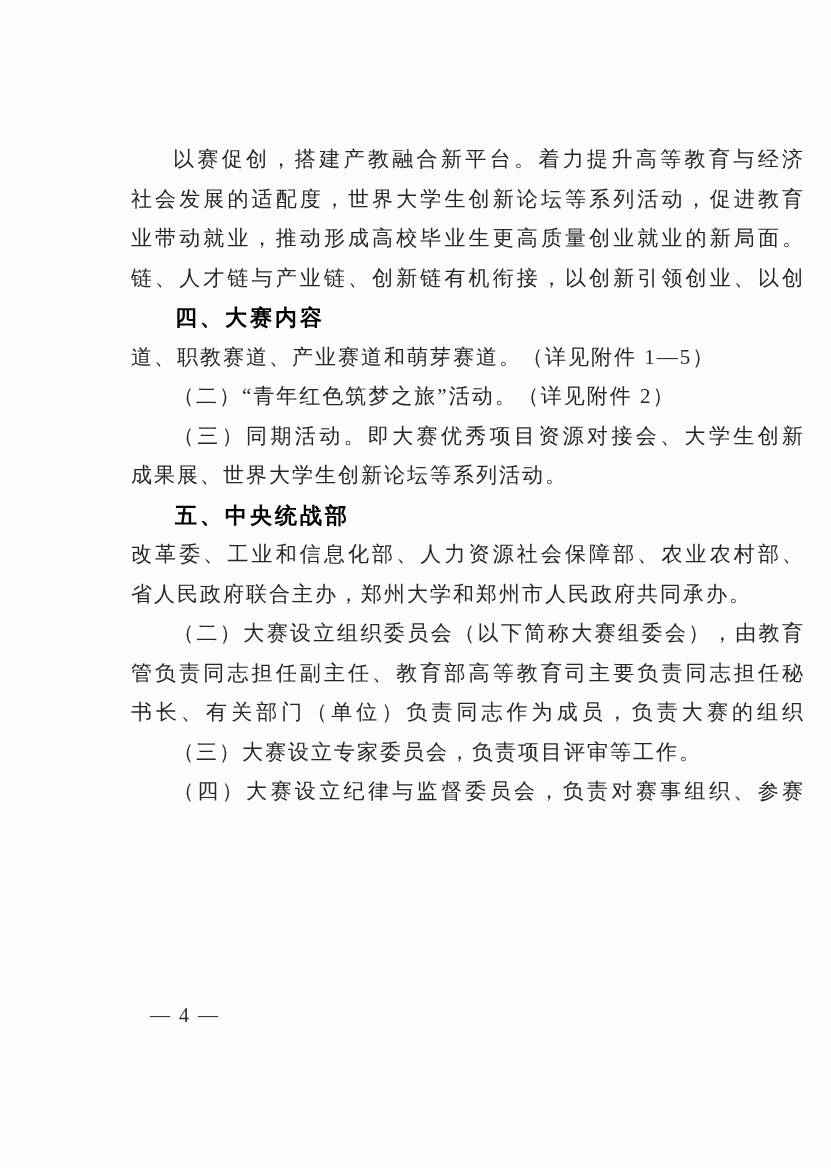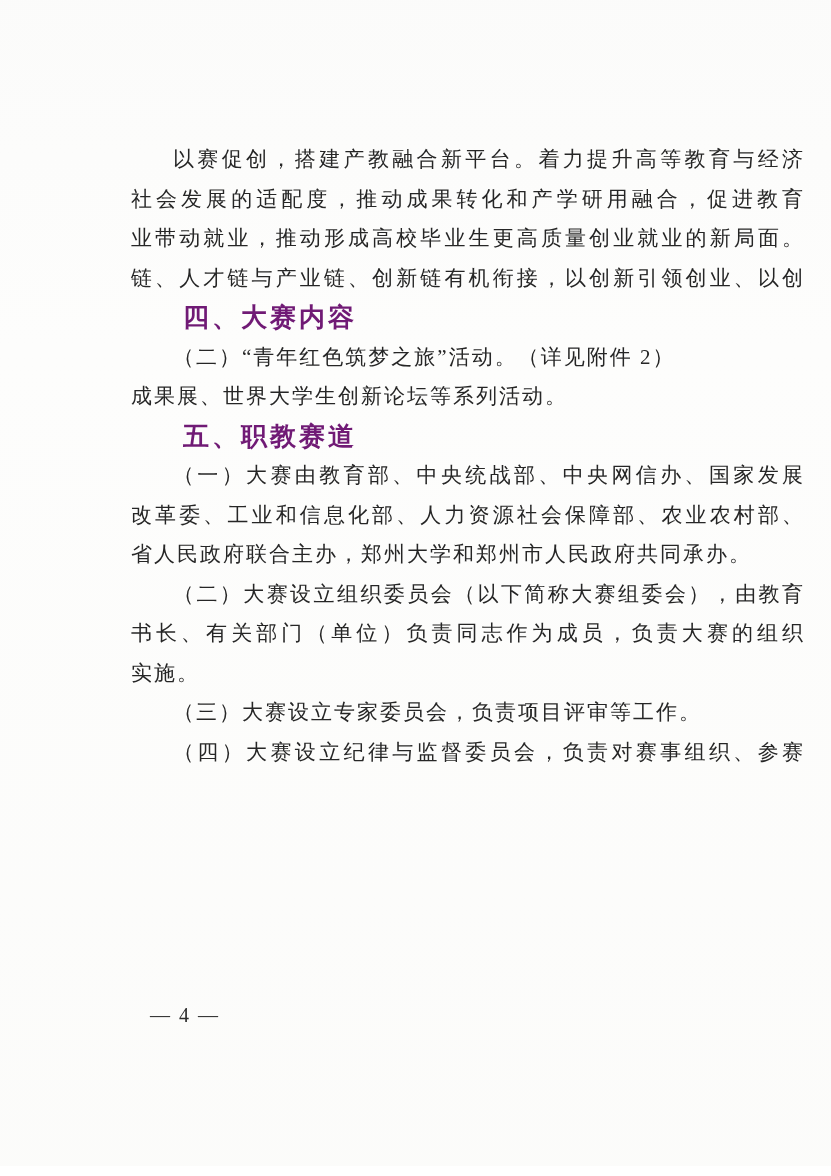--- a/index.html
+++ b/index.html
@@ -51,22 +51,22 @@
   .j {
     text-align: justify;
     text-align-last: justify;
   }
   .ind {
     text-indent: 2em;
   }
   .heading {
     font-family: "Liberation Sans", sans-serif;
     font-weight: bold;
-    font-size: 26px;
-    color: #701a75;
+    font-size: 22px;
+    color: #000000;
     letter-spacing: 3px;
   }
   .footer {
     position: absolute;
     left: 150px;
     top: 1000px;
     font-size: 20px;
     letter-spacing: 2px;
     line-height: 30px;
     color: #2b2b2b;
@@ -74,40 +74,41 @@
 </style>
 </head>
 <body>
 
 <div class="page">
   <div class="edge-line"></div>
 
   <main class="content">
 
     <div class="line j ind">以赛促创，搭建产教融合新平台。着力提升高等教育与经济</div>
-    <div class="line j">社会发展的适配度，推动成果转化和产学研用融合，促进教育</div>
+    <div class="line j">社会发展的适配度，世界大学生创新论坛等系列活动，促进教育</div>
     <div class="line j">业带动就业，推动形成高校毕业生更高质量创业就业的新局面。</div>
     <div class="line j">链、人才链与产业链、创新链有机衔接，以创新引领创业、以创</div>
 
     <div class="line heading ind">四、大赛内容</div>
 
+    <div class="line">道、职教赛道、产业赛道和萌芽赛道。（详见附件 1—5）</div>
 
     <div class="line ind">（二）“青年红色筑梦之旅”活动。（详见附件 2）</div>
 
+    <div class="line j ind">（三）同期活动。即大赛优秀项目资源对接会、大学生创新</div>
     <div class="line">成果展、世界大学生创新论坛等系列活动。</div>
 
-    <div class="line heading ind">五、职教赛道</div>
+    <div class="line heading ind">五、中央统战部</div>
 
-    <div class="line j ind">（一）大赛由教育部、中央统战部、中央网信办、国家发展</div>
     <div class="line j">改革委、工业和信息化部、人力资源社会保障部、农业农村部、</div>
     <div class="line">省人民政府联合主办，郑州大学和郑州市人民政府共同承办。</div>
 
     <div class="line j ind">（二）大赛设立组织委员会（以下简称大赛组委会），由教育</div>
+    <div class="line j">管负责同志担任副主任、教育部高等教育司主要负责同志担任秘</div>
     <div class="line j">书长、有关部门（单位）负责同志作为成员，负责大赛的组织</div>
-    <div class="line">实施。</div>
 
     <div class="line ind">（三）大赛设立专家委员会，负责项目评审等工作。</div>
 
     <div class="line j ind">（四）大赛设立纪律与监督委员会，负责对赛事组织、参赛</div>
   </main>
 
   <div class="footer">— 4 —</div>
 </div>
 
 </body></html>

